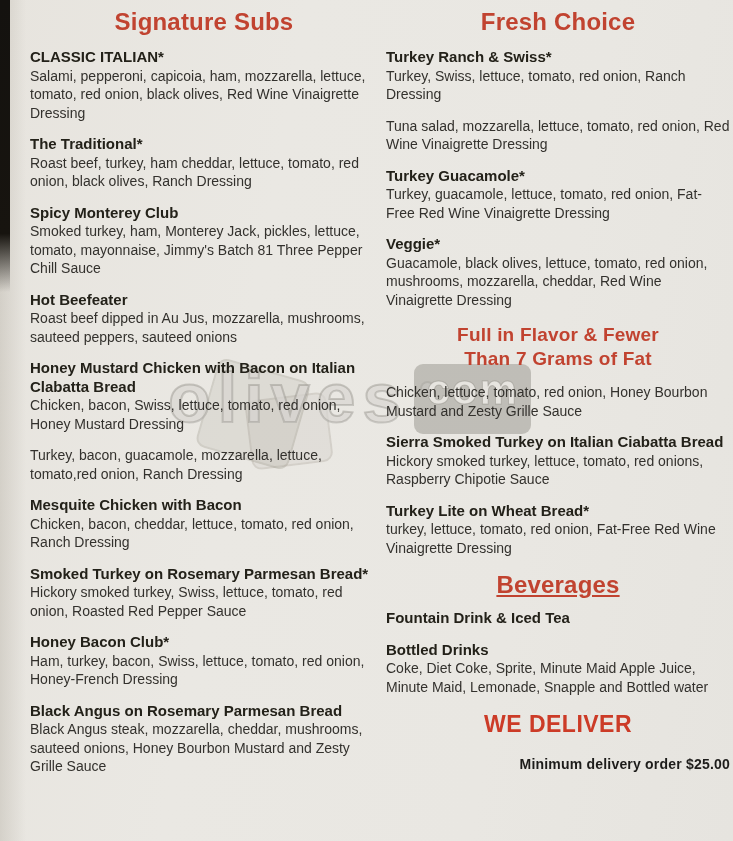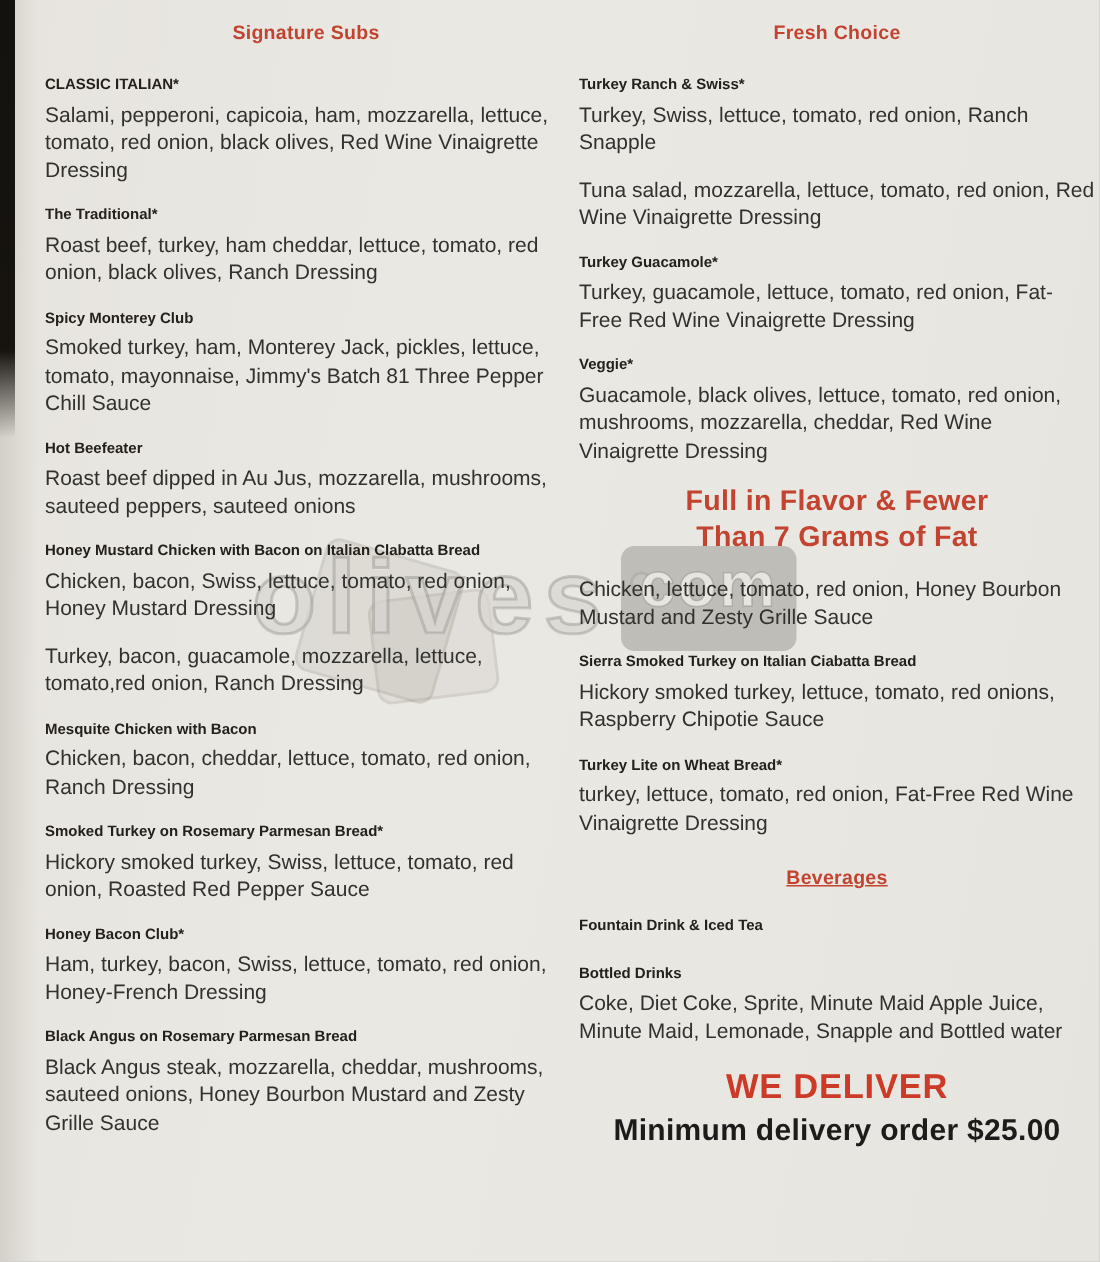--- a/index.html
+++ b/index.html
@@ -31,33 +31,33 @@
     display:inline-block;vertical-align:18px;margin-left:6px;
     font-size:42px;font-weight:bold;letter-spacing:2px;
     color:rgba(235,233,228,0.9);background:rgba(150,147,140,0.5);
     border-radius:9px;padding:2px 12px 20px;
     -webkit-text-stroke:1px rgba(120,117,110,0.35);
   }
   
   .col{position:absolute;top:0;z-index:2;}
   .col-left{left:30px;width:348px;}
   .col-right{left:386px;width:344px;}
-  .sec{margin:0;text-align:center;font-size:13px;line-height:22px;font-weight:bold;
+  .sec{margin:0;text-align:center;font-size:24px;line-height:22px;font-weight:bold;
     color:#c14330;letter-spacing:0.2px;}
   .sec-top{margin:11px 0 15px;}
   .sec-mid{margin:14px 0 12px;font-size:19px;line-height:24px;}
   .sec-bev{margin:17px 0 13px;text-decoration:underline;}
   .hl{display:block;}
   .item{margin-bottom:13px;}
-  .iname{font-weight:bold;font-size:10px;line-height:18.5px;color:#232119;}
+  .iname{font-weight:bold;font-size:15px;line-height:18.5px;color:#232119;}
   .idesc{font-size:14px;line-height:18.5px;color:#33312d;}
   .idesc:empty{display:none;}
   .deliver{margin:15px 0 4px;text-align:center;font-size:23px;line-height:26px;
     font-weight:bold;color:#cc3b27;letter-spacing:0.5px;}
-  .minimum{margin:5px 0 0;text-align:center;font-size:20px;line-height:24px;
+  .minimum{margin:15px 0 0;text-align:right;font-size:14px;line-height:24px;
     font-weight:bold;color:#1d1c1a;letter-spacing:0.2px;}
 </style>
 </head>
 <body>
 
 <div class="page">
 
   <div class="edge-shade"></div>
   <div class="edge-strip"></div>
 
@@ -110,21 +110,21 @@
       <div class="iname">Black Angus on Rosemary Parmesan Bread</div>
       <div class="idesc">Black Angus steak, mozzarella, cheddar, mushrooms, sauteed onions, Honey Bourbon Mustard and Zesty Grille Sauce</div>
     </div>
   </div>
 
   <div class="col col-right">
     <h2 class="sec sec-top">Fresh Choice</h2>
 
     <div class="item">
       <div class="iname">Turkey Ranch &amp; Swiss*</div>
-      <div class="idesc">Turkey, Swiss, lettuce, tomato, red onion, Ranch Snapple</div>
+      <div class="idesc">Turkey, Swiss, lettuce, tomato, red onion, Ranch Dressing</div>
     </div>
     <div class="item">
       <div class="idesc">Tuna salad, mozzarella, lettuce, tomato, red onion, Red Wine Vinaigrette Dressing</div>
     </div>
     <div class="item">
       <div class="iname">Turkey Guacamole*</div>
       <div class="idesc">Turkey, guacamole, lettuce, tomato, red onion, Fat-Free Red Wine Vinaigrette Dressing</div>
     </div>
     <div class="item">
       <div class="iname">Veggie*</div>

